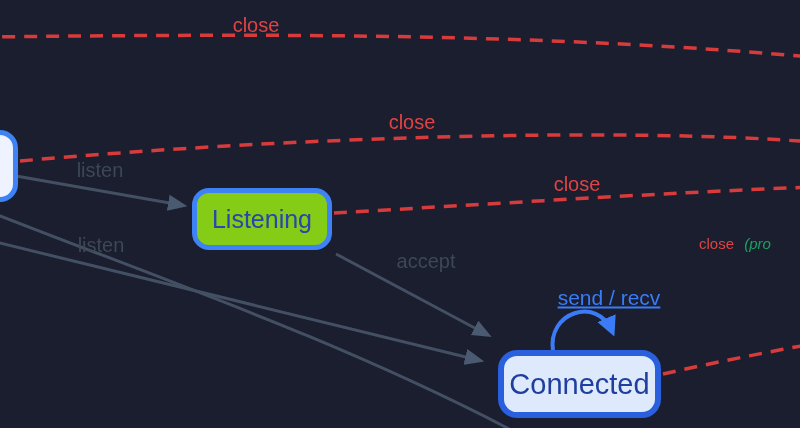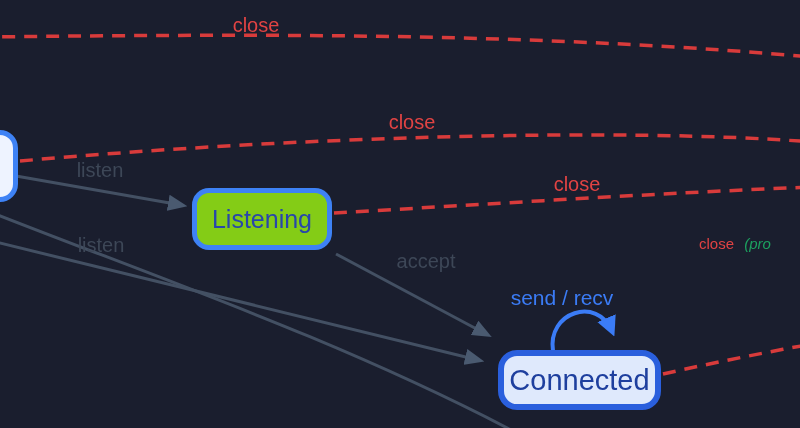--- a/index.html
+++ b/index.html
@@ -57,21 +57,21 @@
     left: 192px; top: 188px;
     width: 140px; height: 62px;
     background: #84cc16;
     border: 5px solid #3e82f5;
     border-radius: 17px;
     color: #2846ab;
     font-size: 25px;
   }
   .node-connected {
     left: 498px; top: 350px;
-    width: 163px; height: 60px;
+    width: 163px; height: 68px;
     background: #dfe9fc;
     border: 6px solid #2a5fdd;
     border-radius: 19px;
     color: #1e3f9e;
     font-size: 29px;
   }
   .lbl {
     position: absolute;
     transform: translate(-50%, -50%);
     white-space: nowrap;
@@ -135,15 +135,15 @@
   <div class="lbl lbl-red" style="left:577px; top:184px;">close</div>
 
   <div class="lbl-row">
     <span class="part-red">close</span>
     <span class="part-green">(pro</span>
   </div>
 
   <div class="lbl lbl-gray" style="left:100px; top:170px;">listen</div>
   <div class="lbl lbl-gray" style="left:101px; top:245px;">listen</div>
   <div class="lbl lbl-gray" style="left:414px; top:261px;margin-left:12px;">accept</div>
-  <div class="lbl lbl-blue" style="left:562px; top:297px;">send / recv</div>
+  <div class="lbl lbl-blue" style="left:609px; top:297px;text-decoration:underline;">send / recv</div>
 
 </div>
 
 </body></html>

